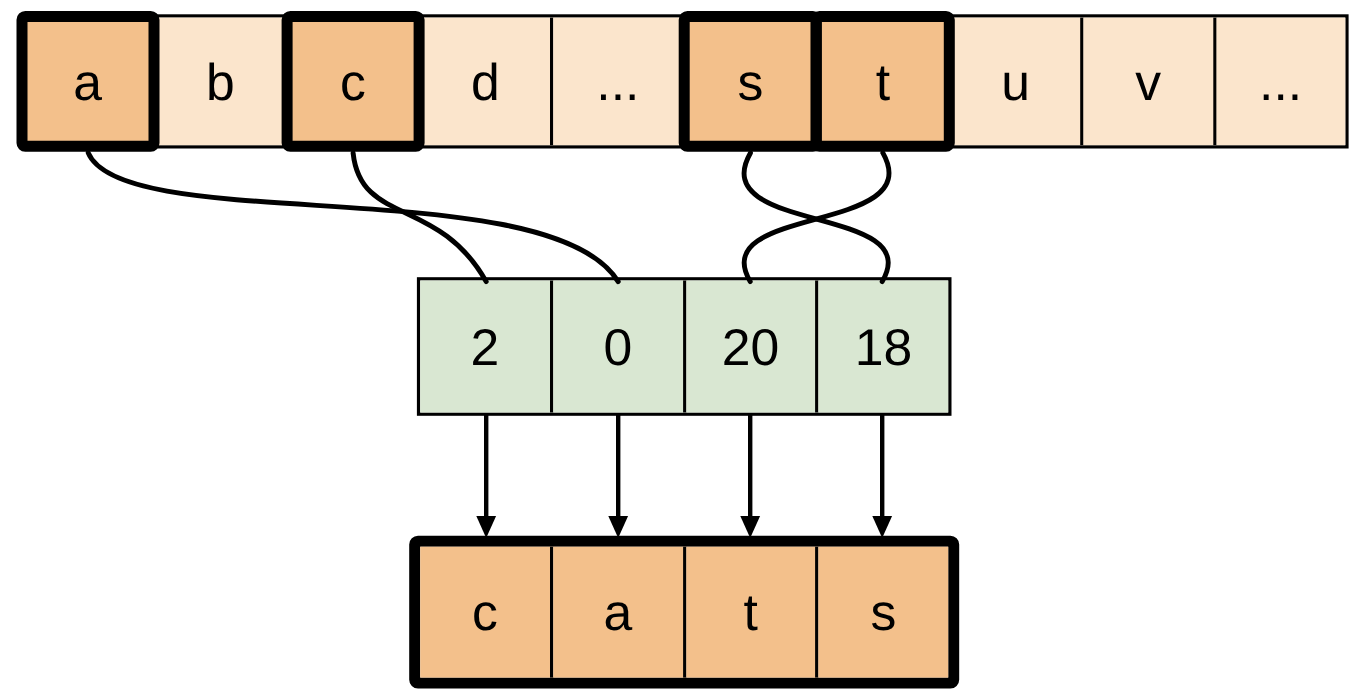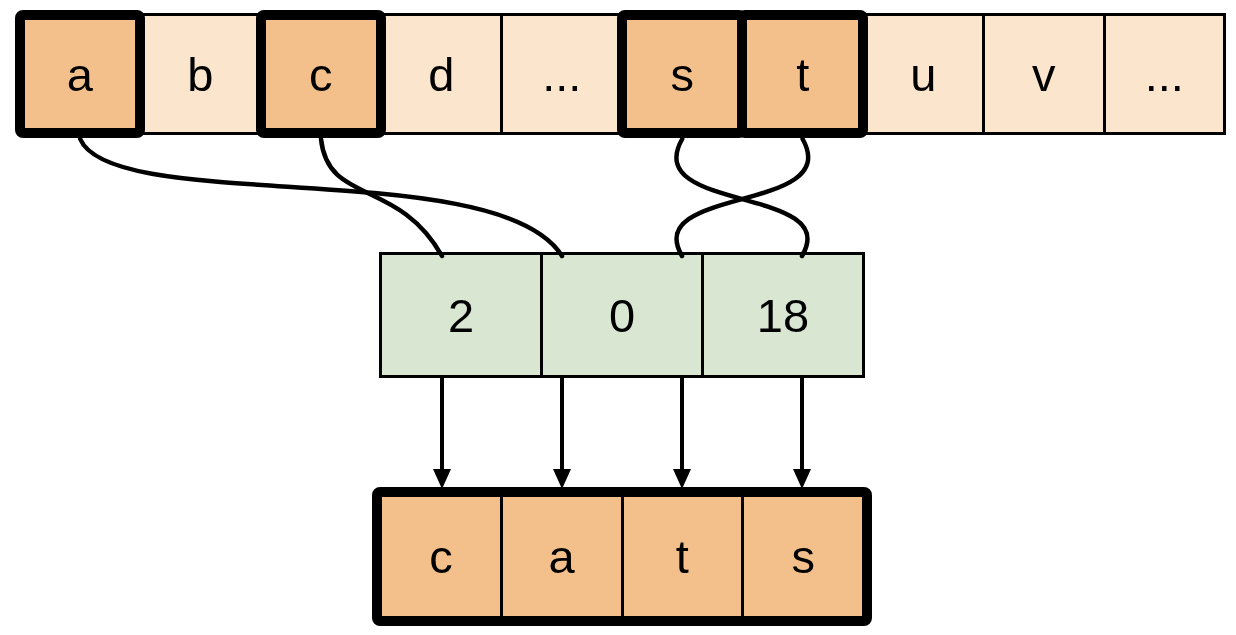--- a/index.html
+++ b/index.html
@@ -70,20 +70,21 @@
       <div class="cell">...</div>
       <div class="cell hl">s</div>
       <div class="cell hl">t</div>
       <div class="cell">u</div>
       <div class="cell">v</div>
       <div class="cell">...</div>
     </div>
   <div id="index-row" class="row">
       <div class="cell">2</div>
       <div class="cell">0</div>
+      <div class="cell">20</div>
       <div class="cell">18</div>
     </div>
   <div id="output-frame">
       <div class="cell">c</div>
       <div class="cell">a</div>
       <div class="cell">t</div>
       <div class="cell">s</div>
     </div>
   <div id="frame-layer">
       <div class="hl-frame" style="left: 15px; top: 10px; width: 130.4px; height: 128px;"></div>

